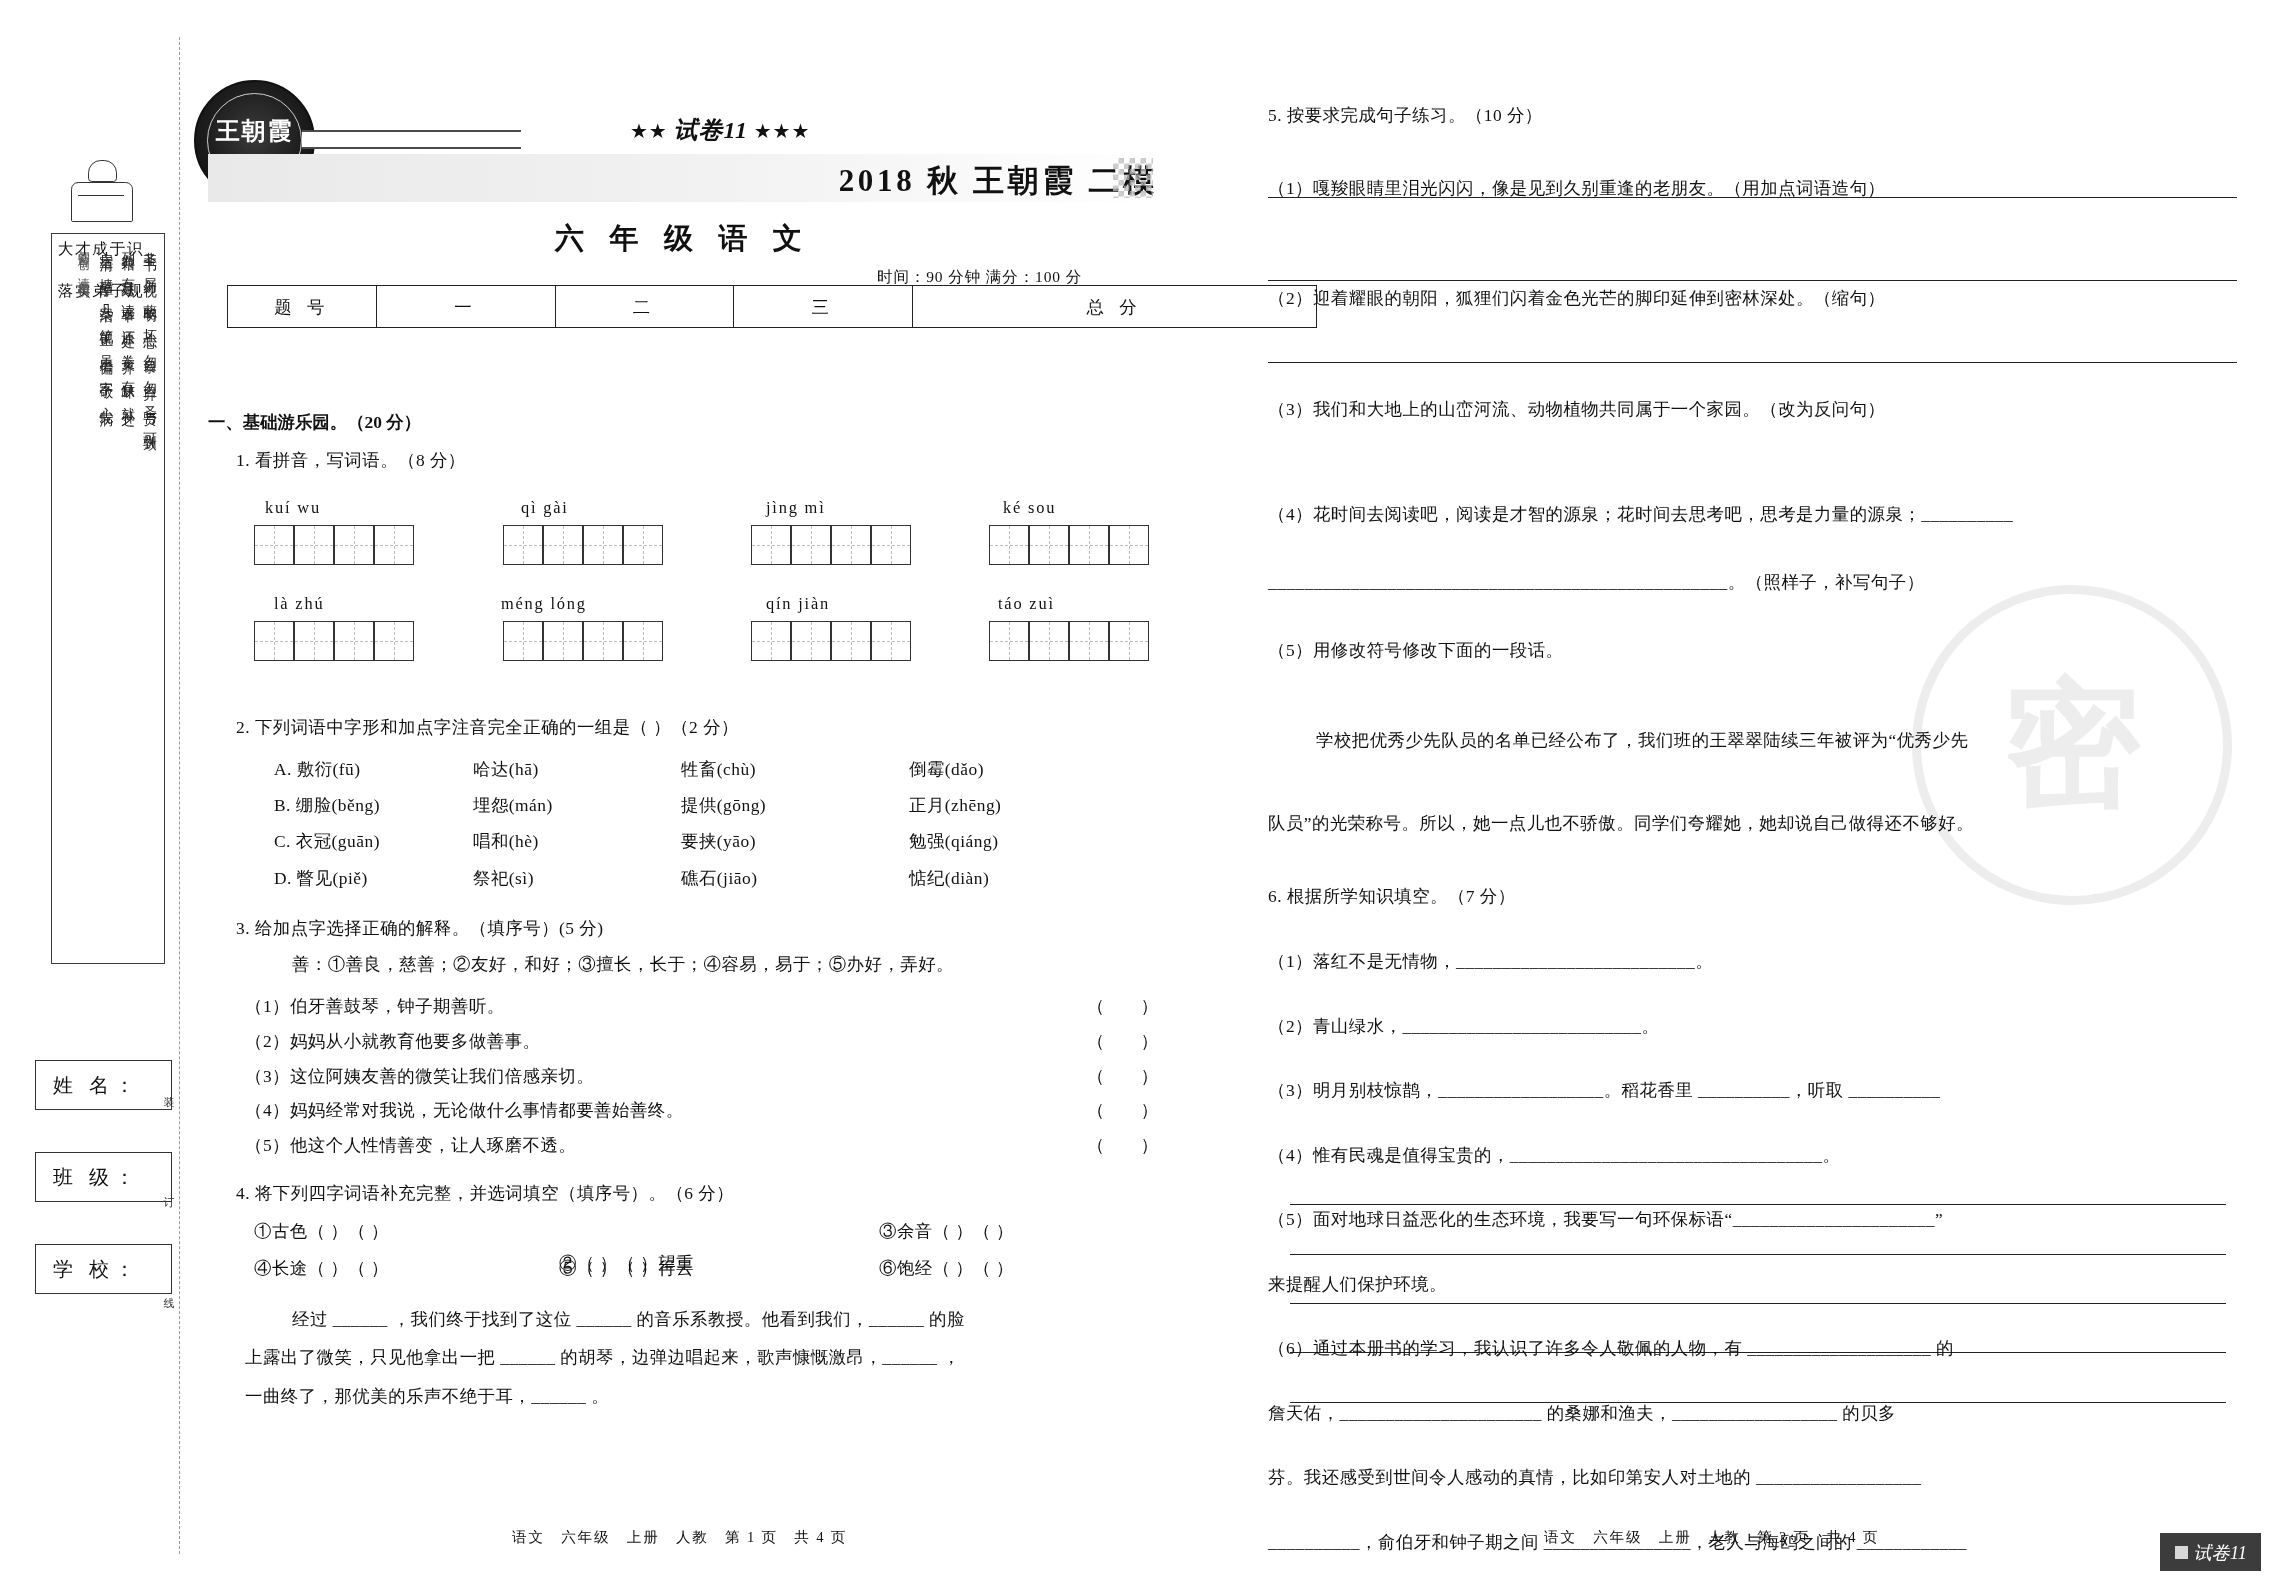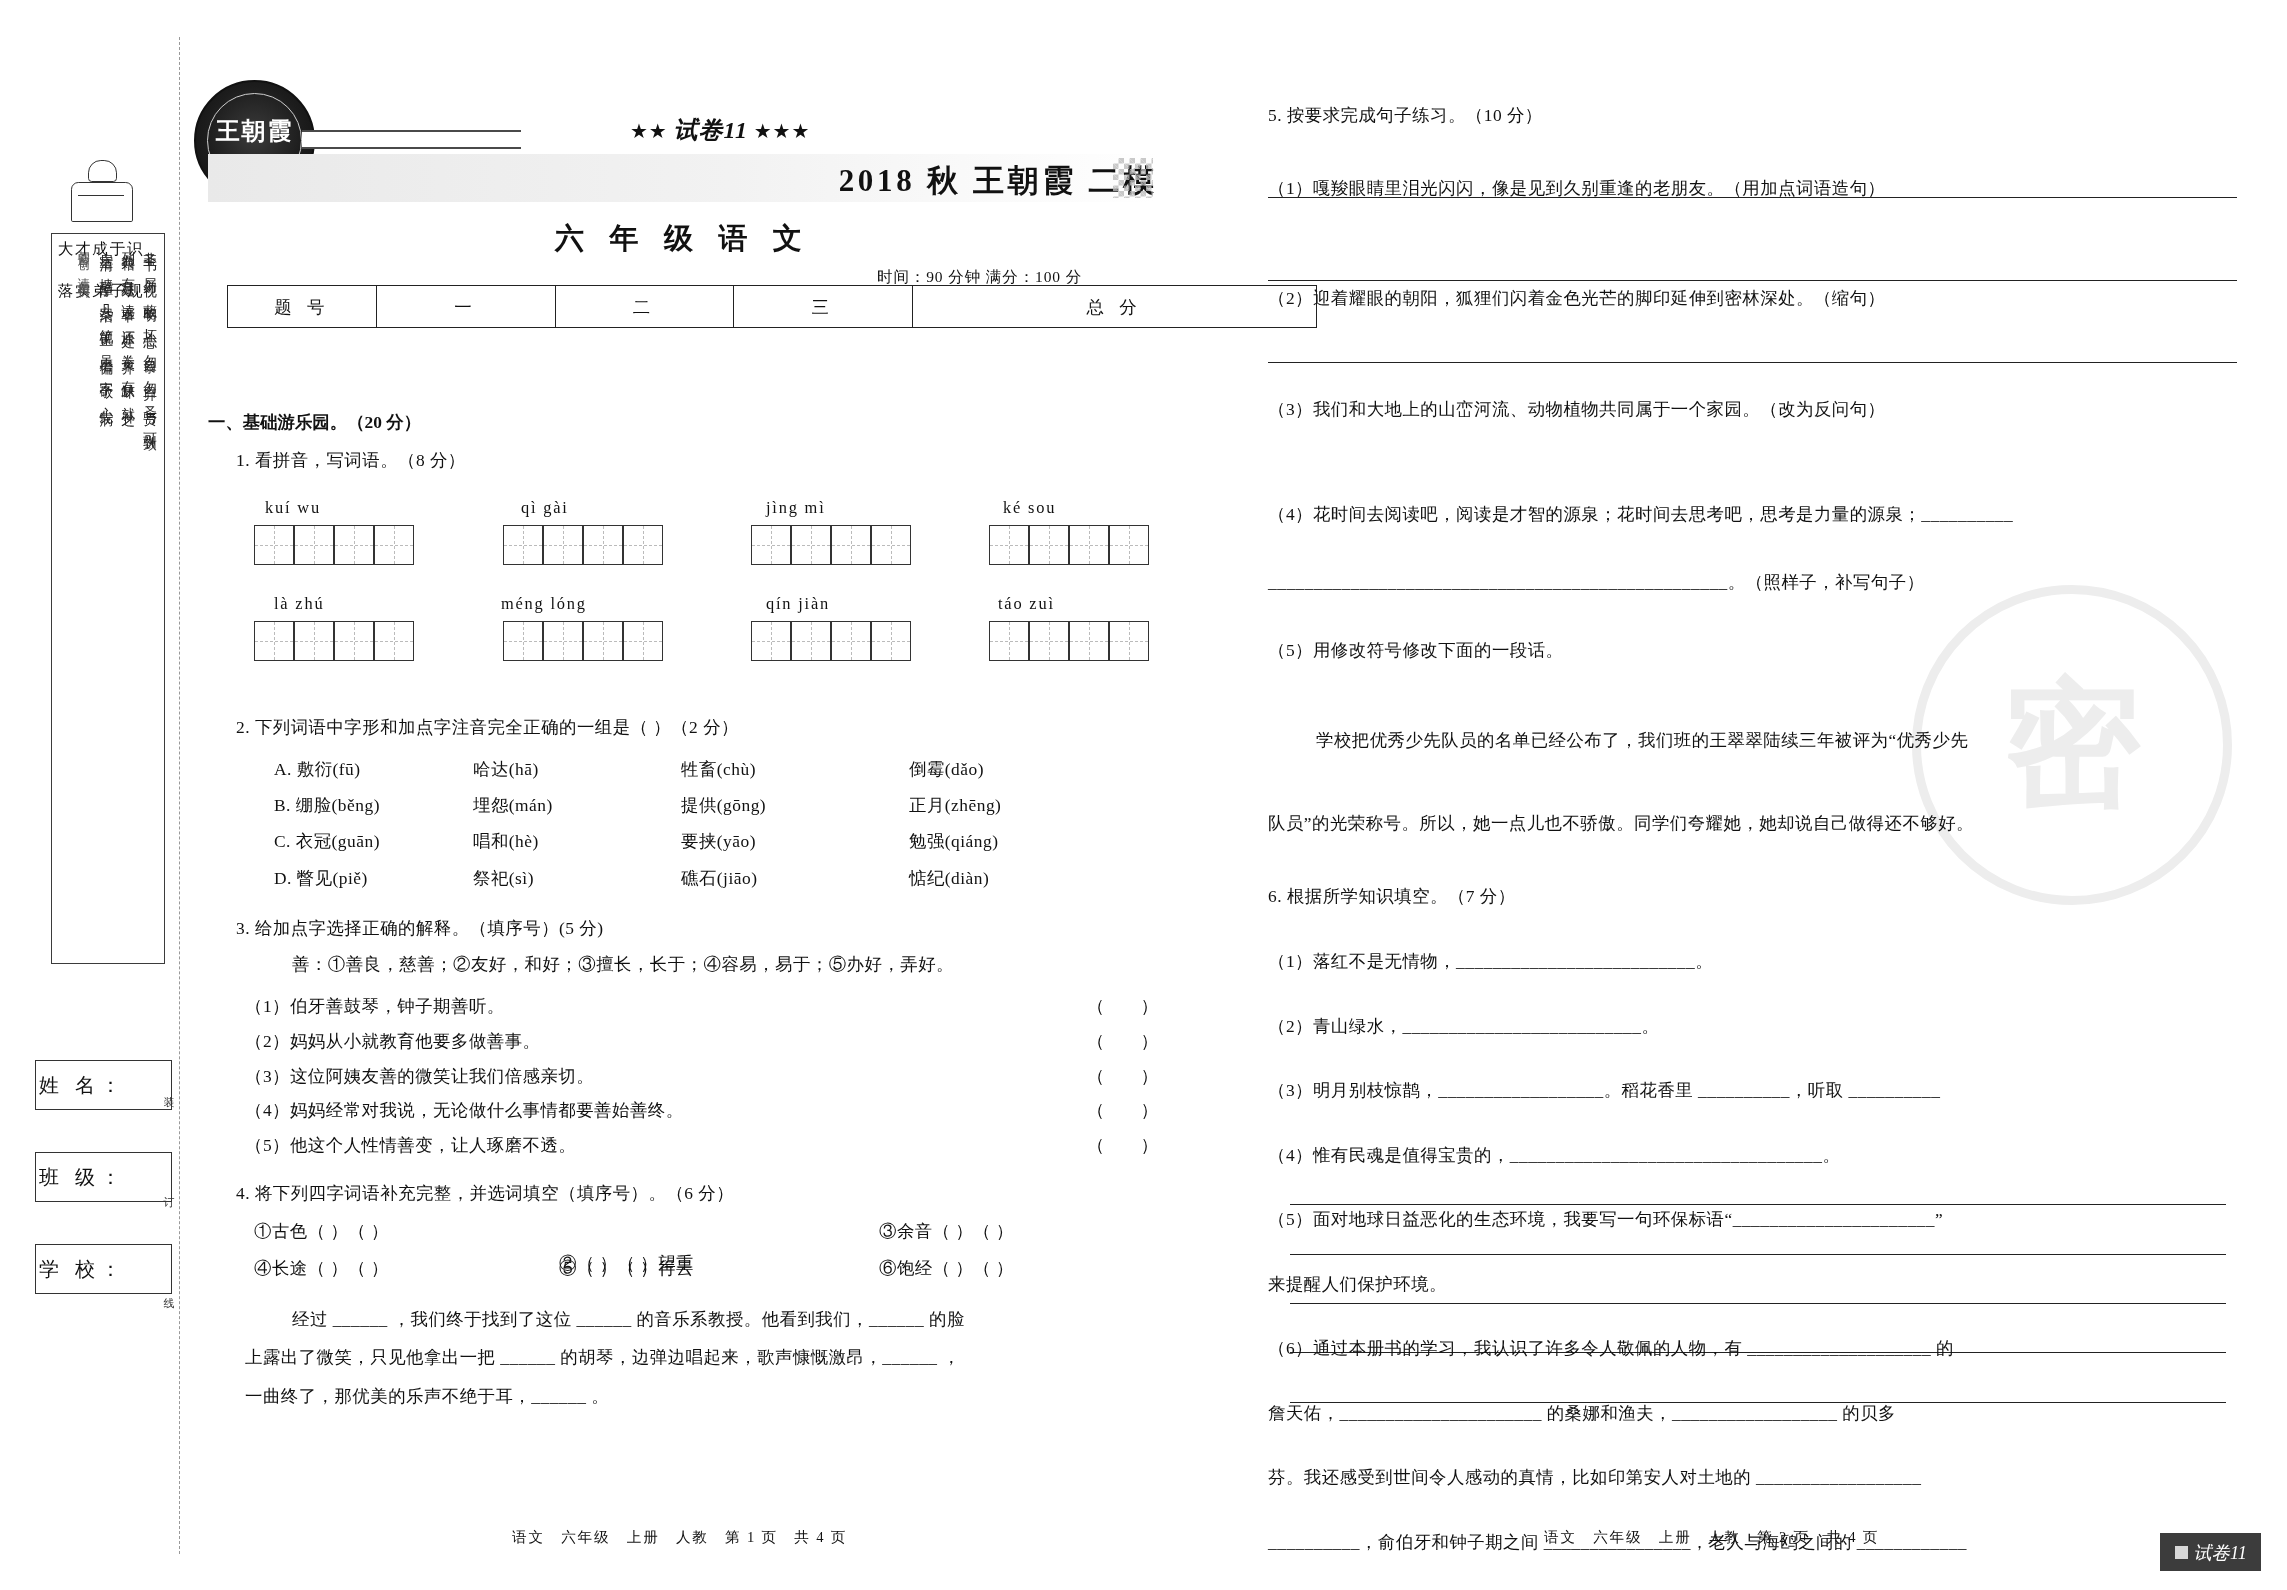--- a/index.html
+++ b/index.html
@@ -22,21 +22,21 @@
   .vmotto .vcol{writing-mode:vertical-rl;text-orientation:upright;font-size:13.7px;line-height:18.3px;letter-spacing:2.7px;margin:0 1.8px;color:#222;}
   .badge{position:absolute;left:37px;top:239px;width:128px;text-align:center;}
   .badge .b1{font-size:15.5px;letter-spacing:1.8px;}
   .badge .b2{font-size:15.5px;letter-spacing:1.8px;margin-top:21px;}
   .figure{position:absolute;left:62px;top:160px;width:79px;height:73px;}
   .figure .head{position:absolute;left:25.6px;top:0;width:27.4px;height:20px;border:1.8px solid #333;border-radius:12.8px 12.8px 3.7px 3.7px;background:#fff;}
   .figure .body{position:absolute;left:9.1px;top:22px;width:60px;height:38px;border:1.8px solid #333;border-radius:7.3px 7.3px 1.8px 1.8px;background:#fff;}
   .figure .line{position:absolute;left:16.4px;top:35px;width:46px;height:0;border-top:1.8px solid #333;}
 
   .sidelabels{position:absolute;left:35px;top:1060px;width:137px;}
-  .slab{border:1.8px solid #333;height:48px;margin-bottom:42px;display:flex;align-items:center;padding-left:3px;font-size:20px;letter-spacing:5.5px;}
+  .slab{border:1.8px solid #333;height:48px;margin-bottom:42px;display:flex;align-items:center;padding-left:17px;font-size:20px;letter-spacing:5.5px;}
   .mini-v{position:absolute;left:161px;font-size:11px;writing-mode:vertical-rl;letter-spacing:2.7px;color:#333;}
 
   
   .stars{position:absolute;left:630px;top:114px;font-size:20px;letter-spacing:0.9px;}
   .stars b{font-size:24px;font-style:italic;}
   .titlebar{position:absolute;left:208px;top:154px;width:950px;height:48px;
             background:linear-gradient(90deg,#e9e9e9 0%,#f2f2f2 55%,#ffffff 100%);}
   .titlebar .t{position:absolute;left:0;right:0;top:5.5px;text-align:right;font-size:31px;font-weight:bold;letter-spacing:3.7px;}
   .titlebar .sq{position:absolute;right:5.5px;top:3.7px;width:40px;height:40px;
       background-image:linear-gradient(45deg,#bdbdbd 25%,transparent 25%,transparent 75%,#bdbdbd 75%),

